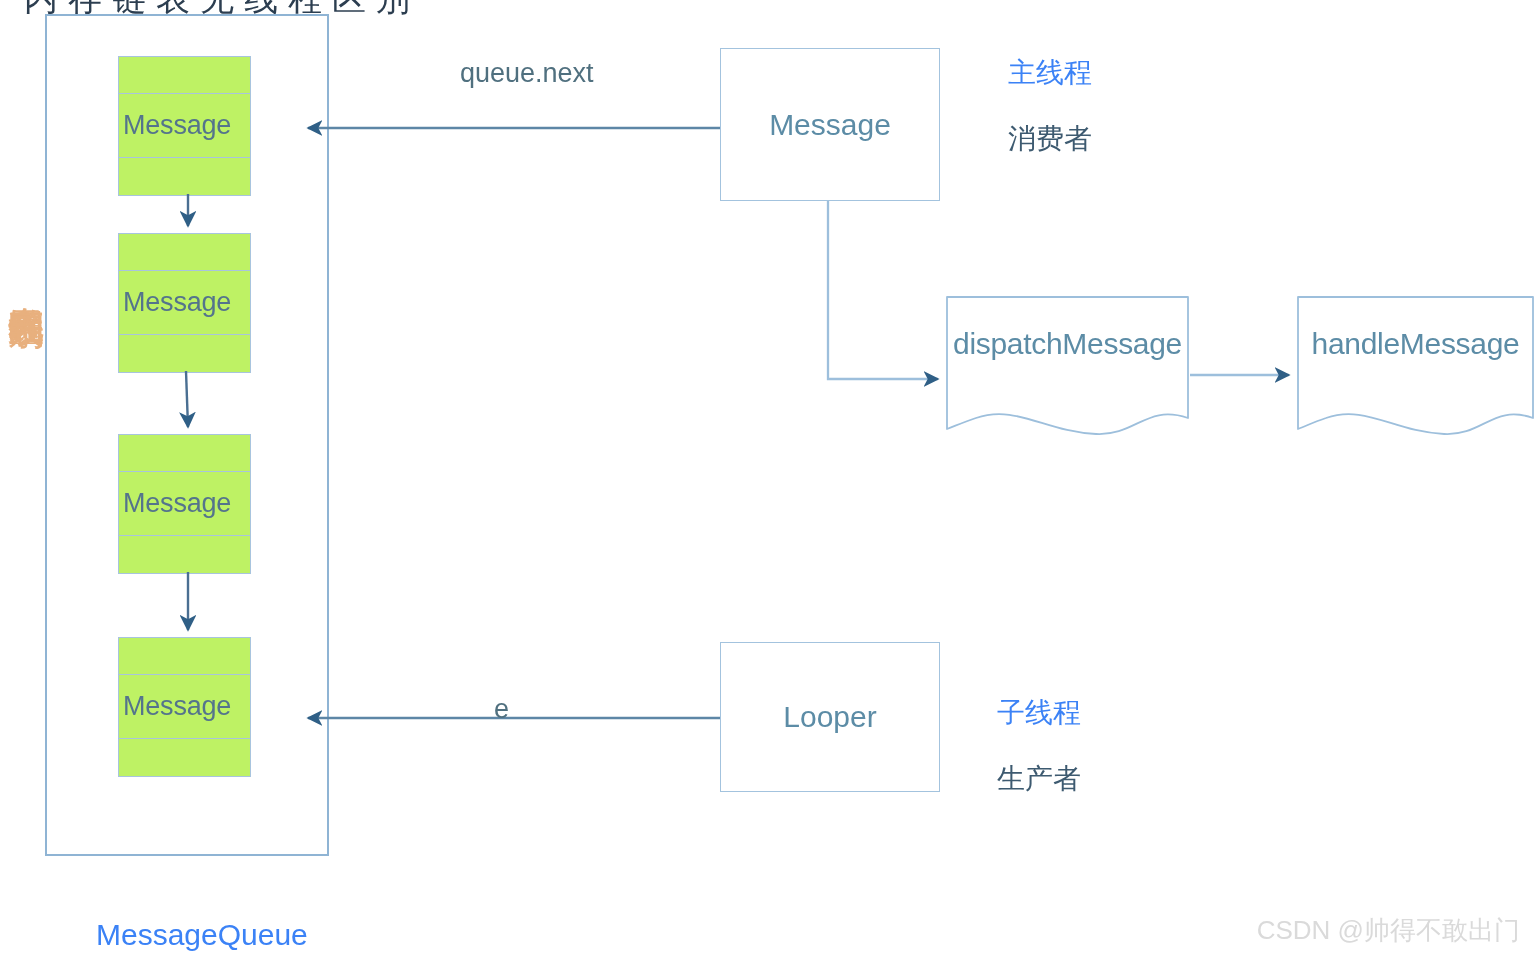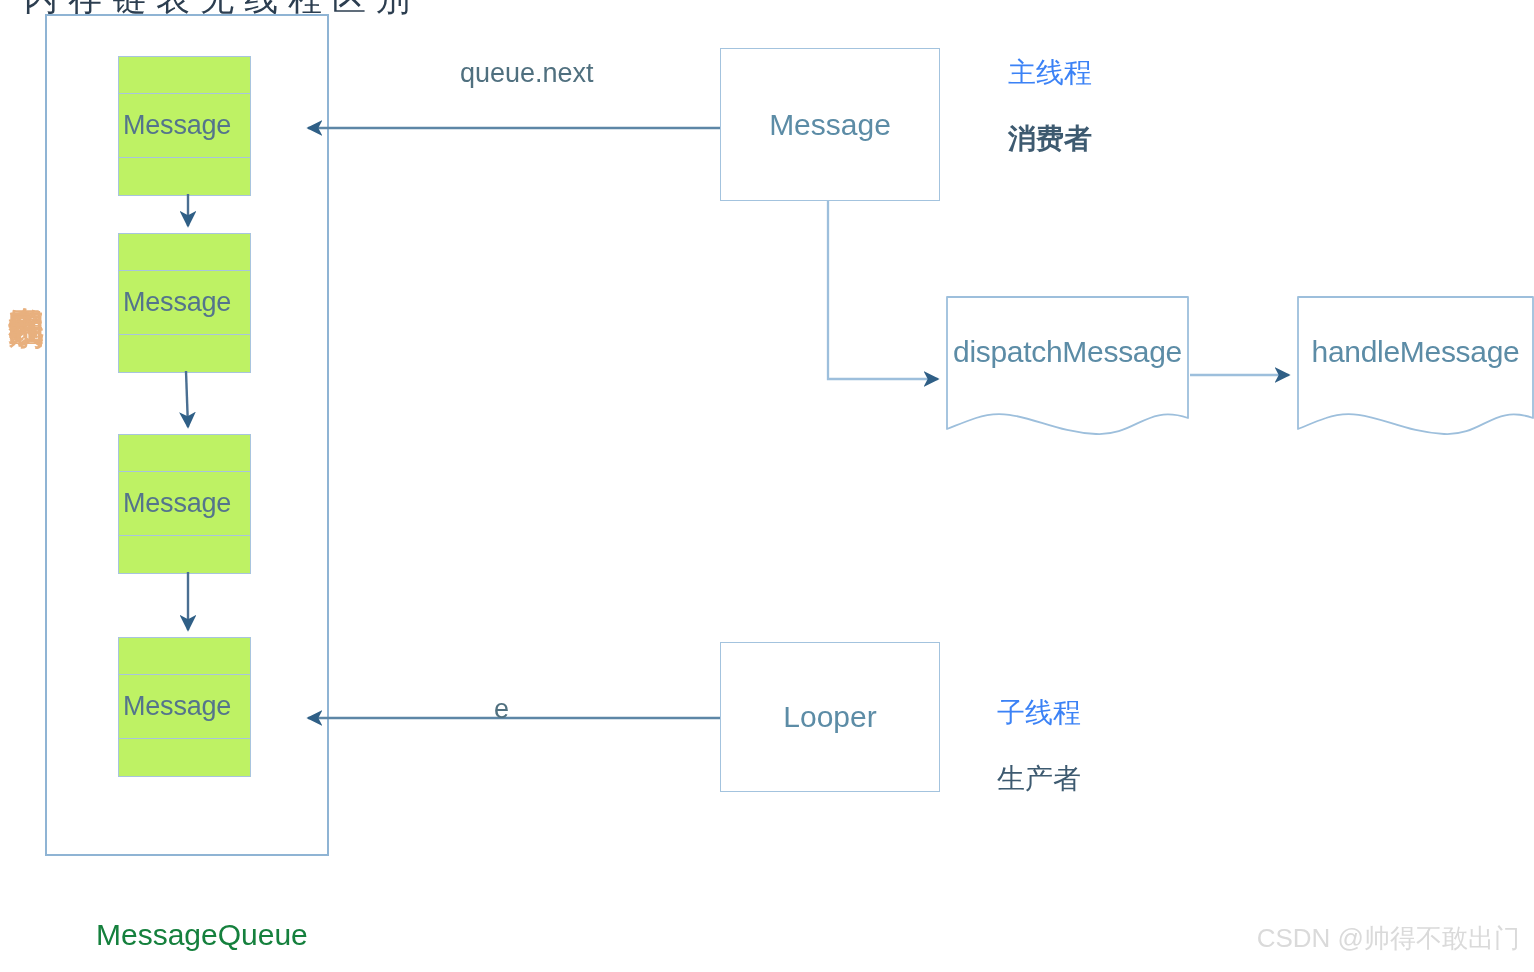--- a/index.html
+++ b/index.html
@@ -85,21 +85,21 @@
   }
   .doc-label {
     position: absolute;
     left: 0;
     top: 0;
     width: 100%;
     text-align: center;
     font-size: 30px;
     color: #5c8ca6;
     line-height: 1.62;
-    padding-top: 32px;
+    padding-top: 24px;
     box-sizing: border-box;
     letter-spacing: -0.3px;
   }
   
   .lbl {
     position: absolute;
     white-space: pre;
     color: #4a6b80;
   }
   .lbl.edge {
@@ -109,21 +109,21 @@
   .lbl.cn-red {
     font-size: 28px;
     color: #3b82f6;
   }
   .lbl.cn-blue {
     font-size: 28px;
     color: #3d5a70;
   }
   .lbl.caption {
     font-size: 30px;
-    color: #15803d;
+    color: #3b82f6;
   }
   .vertical-cn {
     position: absolute;
     left: 2px;
     top: 278px;
     width: 42px;
     font-size: 36px;
     line-height: 0.99;
     color: #e8b07e;
     writing-mode: vertical-rl;
@@ -135,21 +135,21 @@
     left: 24px;
     top: -24px;
     font-size: 34px;
     color: #2c3e50;
     letter-spacing: 10px;
     white-space: pre;
   }
   .watermark {
     position: absolute;
     right: 14px;
-    bottom: 16px;
+    bottom: 24px;
     font-size: 26px;
     color: #dadada;
     white-space: pre;
   }
 </style>
 </head>
 <body>
 
 <div id="stage">
 
@@ -223,21 +223,21 @@
     <path d="M 188,194 L 188,226" stroke="#4a6f92" stroke-width="2.4" fill="none" marker-end="url(#arrow-r)"></path>
     <path d="M 186,371 L 188,427" stroke="#4a6f92" stroke-width="2.4" fill="none" marker-end="url(#arrow-r)"></path>
     <path d="M 188,572 L 188,630" stroke="#4a6f92" stroke-width="2.4" fill="none" marker-end="url(#arrow-r)"></path>
   </svg>
 
   <div class="lbl edge" style="left:460px; top:58px;">queue.next</div>
 
   <div class="lbl edge" style="left:494px; top:694px;">e</div>
 
   <div class="lbl cn-red" style="left:1008px; top:54px;">主线程</div>
-  <div class="lbl cn-blue" style="left:1008px; top:120px;font-weight:bold;">消费者</div>
+  <div class="lbl cn-blue" style="left:1008px; top:120px;">消费者</div>
 
   <div class="lbl cn-red" style="left:997px; top:694px;">子线程</div>
   <div class="lbl cn-blue" style="left:997px; top:760px;">生产者</div>
 
   <div class="lbl caption" style="left:96px; top:918px;">MessageQueue</div>
 
   <div class="watermark">CSDN @帅得不敢出门</div>
 
 </div>
 

